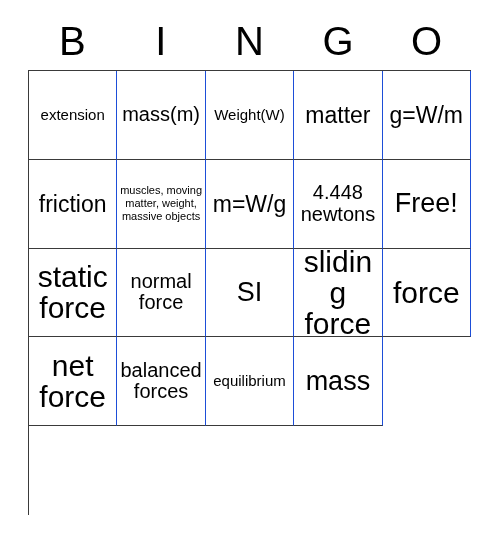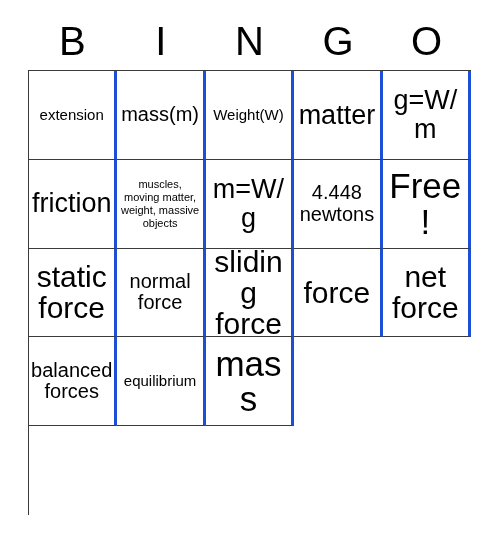--- a/index.html
+++ b/index.html
@@ -49,21 +49,21 @@
     height: 445px;
     display: grid;
     grid-template-columns: repeat(5, 1fr);
     grid-template-rows: repeat(5, 1fr);
     border-top: 1px solid #3a3a3a;
     border-left: 1px solid #3a3a3a;
     box-sizing: border-box;
     background: #ffffff;
   }
   .cell {
-    border-right: 3px solid #1d4ed8;
+    border-right: 1px solid #1d4ed8;
     border-bottom: 1px solid #3a3a3a;
     box-sizing: border-box;
     display: flex;
     align-items: center;
     justify-content: flex-start;
     overflow: hidden;
     padding: 1px 2px;
     background: #ffffff;
   }
   .cell-text {
@@ -72,23 +72,23 @@
     text-align: center;
     line-height: 1.04;
     word-break: normal;
     overflow-wrap: break-word;
     hyphens: none;
   }
   
   .fs-xs  { font-size: 11px; line-height: 1.18; }
   .fs-sm  { font-size: 15px; line-height: 1.12; }
   .fs-md  { font-size: 20px; line-height: 1.08; }
-  .fs-lg  { font-size: 27px; line-height: 1.06; }
+  .fs-lg  { font-size: 23px; line-height: 1.06; }
   .fs-xl  { font-size: 30px; line-height: 1.04; }
-  .fs-xxl { font-size: 35px; line-height: 1.02; }
+  .fs-xxl { font-size: 27px; line-height: 1.02; }
 </style>
 </head>
 <body>
 
 <div id="card">
 
   <div id="header">
     <div class="header-letter">B</div>
     <div class="header-letter">I</div>
     <div class="header-letter">N</div>
@@ -127,20 +127,23 @@
       <div class="cell">
         <span class="cell-text fs-xxl">Free!</span>
       </div>
       <div class="cell">
         <span class="cell-text fs-xl">static<br>force</span>
       </div>
       <div class="cell">
         <span class="cell-text fs-md">normal<br>force</span>
       </div>
       <div class="cell">
+        <span class="cell-text fs-xxl">SI</span>
+      </div>
+      <div class="cell">
         <span class="cell-text fs-xl">sliding<br>force</span>
       </div>
       <div class="cell">
         <span class="cell-text fs-xl">force</span>
       </div>
       <div class="cell">
         <span class="cell-text fs-xl">net<br>force</span>
       </div>
       <div class="cell">
         <span class="cell-text fs-md">balanced<br>forces</span>

